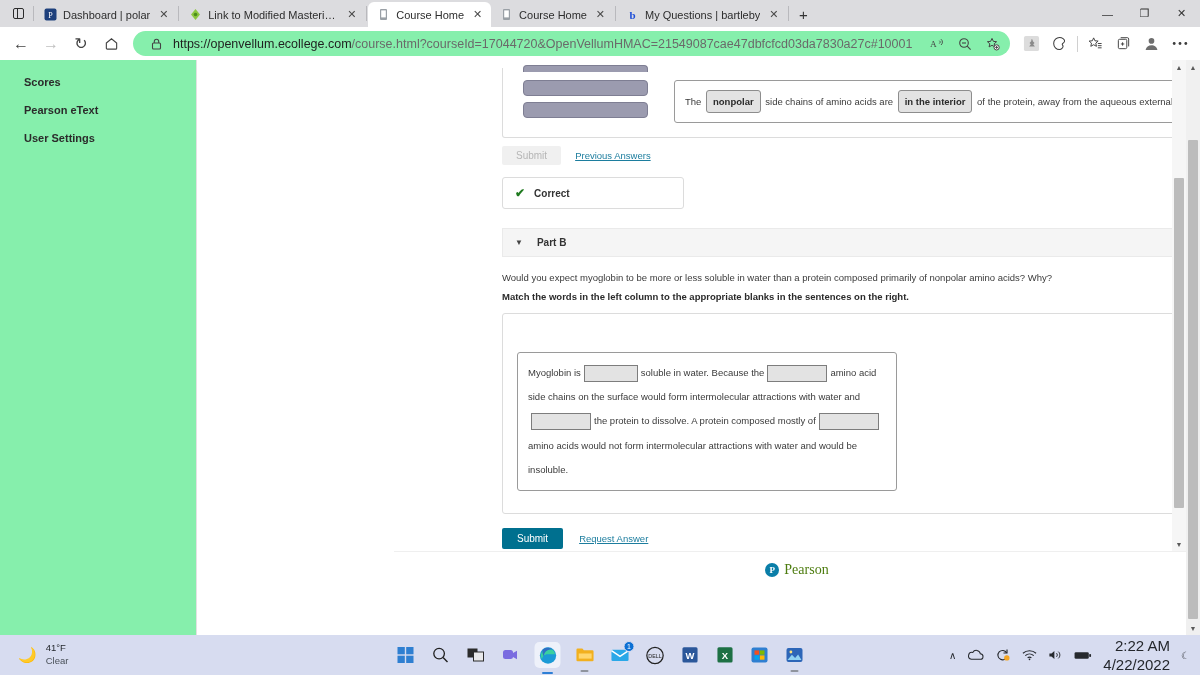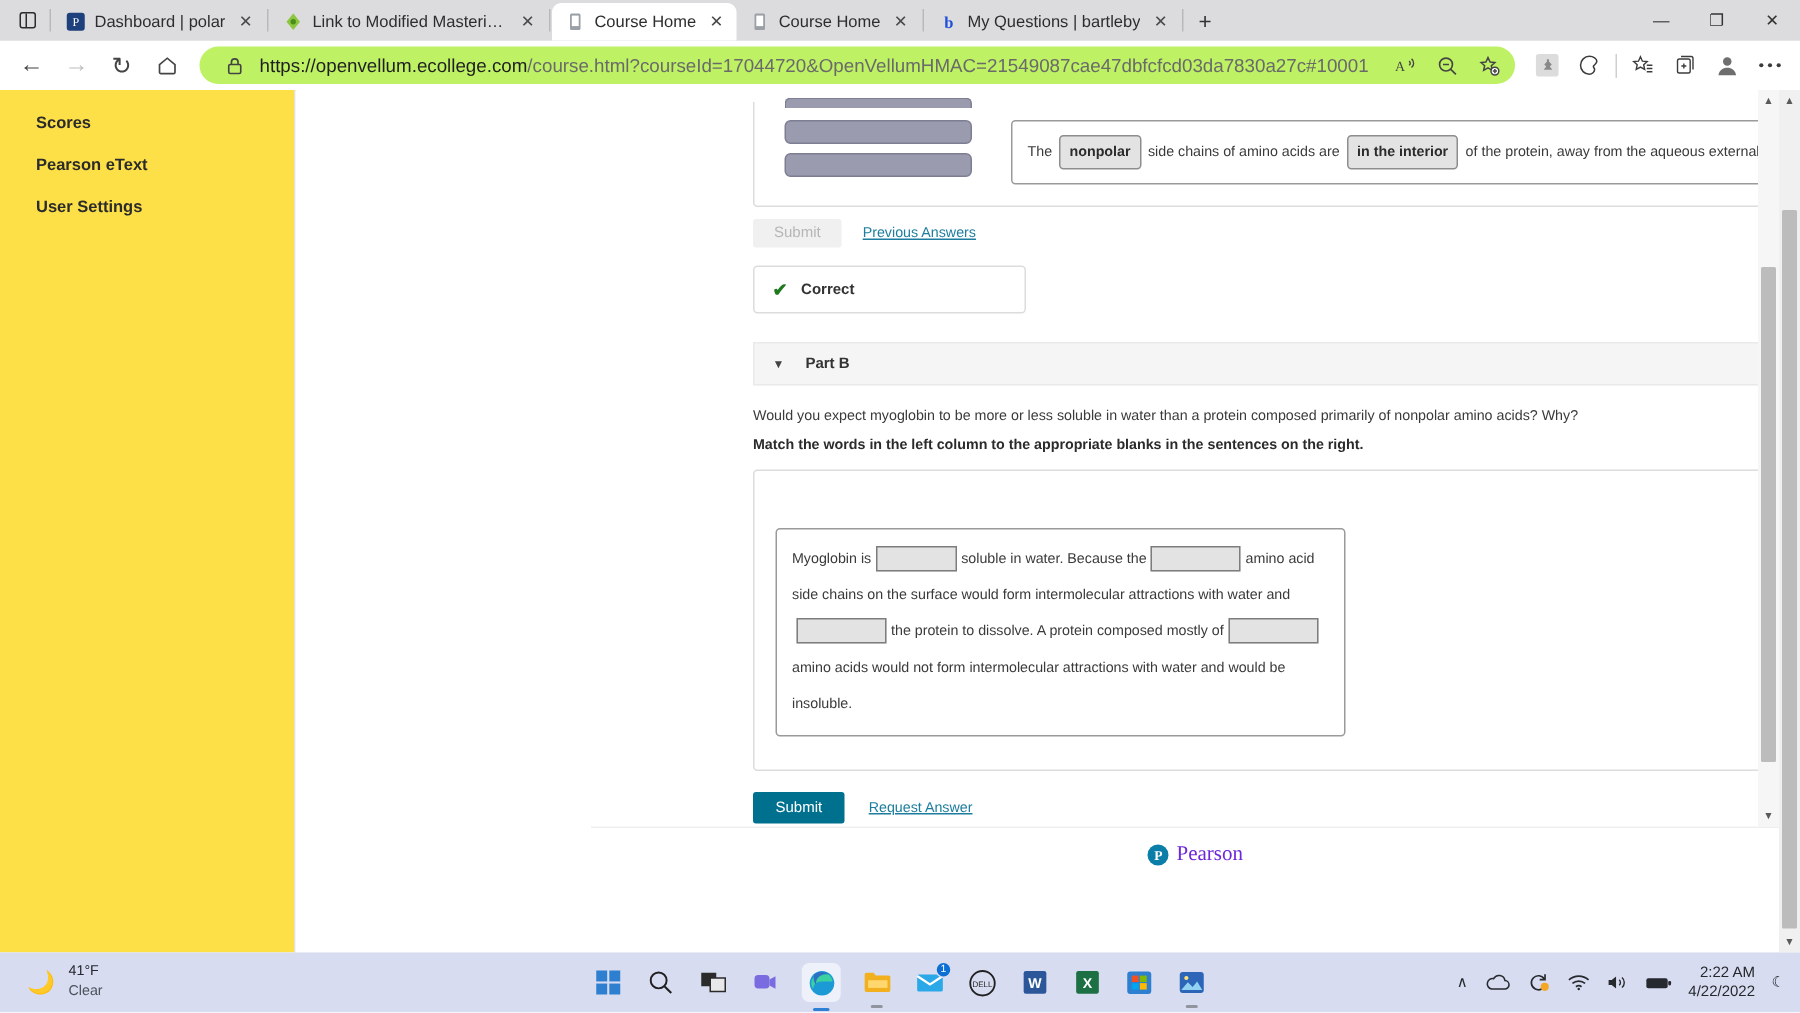--- a/index.html
+++ b/index.html
@@ -31,35 +31,35 @@
   .tab .tclose { width:15px; height:15px; flex:0 0 15px; display:flex; align-items:center; justify-content:center; color:#4a4a4a; font-size:11px; }
   .newtab { width:26px; height:25px; display:flex; align-items:center; justify-content:center; font-size:15px; color:#333; }
 
   .wincontrols { position:absolute; right:0; top:0; display:flex; height:27px; }
   .wincontrols div { width:37px; height:27px; display:flex; align-items:center; justify-content:center; color:#333; font-size:11px; }
 
   .navbar { height:33px; background:#ffffff; display:flex; align-items:center; padding:0 7px; gap:2px; }
   .navbtn { width:28px; height:28px; display:flex; align-items:center; justify-content:center; color:#444; }
   .navbtn.dim { color:#bfbfbf; }
   .omnibox {
-    flex:1 1 auto; height:25px; background:#bef264; border-radius:13px;
+    flex:1 1 auto; height:25px; background:#86efac; border-radius:13px;
     display:flex; align-items:center; padding:0 6px 0 12px; margin:0 6px; gap:6px;
   }
   .omnibox .urltext { font-size:12.5px; color:#1f1f1f; white-space:nowrap; overflow:hidden; flex:1 1 auto; }
   .omnibox .urltext .host { color:#1f1f1f; }
   .omnibox .urltext .path { color:#6a6a6a; }
   .omnibox .oicon { width:22px; height:22px; display:flex; align-items:center; justify-content:center; color:#444; }
   .toolicons { display:flex; align-items:center; gap:1px; }
   .toolicons .ti { width:27px; height:27px; display:flex; align-items:center; justify-content:center; color:#3c3c3c; }
   .vsep { width:1px; height:16px; background:#d0d0d0; margin:0 3px; }
 
   
   .viewport { flex:1 1 auto; background:#fff; display:flex; position:relative; overflow:hidden; }
 
-  .leftnav { width:197px; flex:0 0 197px; background:#fde047; border-right:1px solid #e2e2e2; padding-top:8px; }
+  .leftnav { width:197px; flex:0 0 197px; background:#86efac; border-right:1px solid #e2e2e2; padding-top:8px; }
   .navitem {
     display:flex; align-items:center; justify-content:space-between;
     padding:8px 14px 8px 24px; font-size:11px; font-weight:bold; color:#2b2b2b;
   }
   .navitem .chev { color:#777; font-size:11px; font-weight:normal; }
 
   .content { flex:1 1 auto; position:relative; background:#fff; overflow:hidden; }
 
   
   .reviewbar { position:absolute; right:45px; top:54px; font-size:9.5px; color:#1c7d9e; white-space:nowrap; }
@@ -111,21 +111,21 @@
 
   .rowB { margin-top:14px; display:flex; align-items:center; gap:16px; }
   .btn-submit { background:#00708f; color:#fff; border:none; border-radius:2px; font-size:10px; padding:5px 15px; }
 
   .divline { margin-top:24px; border-top:1px solid #e0e0e0; }
   .footrow { margin-top:10px; display:flex; align-items:center; justify-content:space-between; }
 
   .pearsonwrap { position:absolute; left:197px; right:0; bottom:0; height:84px; background:#fff; border-top:1px solid #efefef; }
   .pearsonlogo { display:flex; align-items:center; justify-content:center; gap:5px; margin-top:10px; }
   .pmark { width:14px; height:14px; border-radius:50%; background:#0a7ea8; color:#fff; font-size:9px; font-weight:bold; display:flex; align-items:center; justify-content:center; font-family:"Liberation Serif", serif; }
-  .pword { font-family:"Liberation Serif", serif; font-size:14px; color:#6d28d9; }
+  .pword { font-family:"Liberation Serif", serif; font-size:14px; color:#4d7c0f; }
   .copyright { text-align:center; margin-top:16px; font-size:9px; color:#4a4a4a; }
   .copyright a { color:#1c7d9e; text-decoration:underline; }
   .copyright .bar { color:#555; margin:0 4px; }
 
   
   .sbar { position:absolute; top:0; bottom:0; width:14px; background:#f6f6f6; }
   .sbar .arw { position:absolute; left:0; right:0; height:14px; display:flex; align-items:center; justify-content:center; font-size:7px; color:#5a5a5a; }
   .sbar .arw.up { top:0; } .sbar .arw.dn { bottom:0; }
   .sbar .thumb { position:absolute; left:2px; right:2px; background:#bcbcbc; border-radius:1px; }
   .sbar.inner { right:14px; background:#f6f6f6; }
@@ -136,21 +136,21 @@
   .weather { display:flex; align-items:center; gap:9px; padding-left:18px; }
   .moon { font-size:15px; color:#f2c23b; }
   .wtxt { font-size:9.5px; color:#25282e; line-height:1.35; }
   .wtxt .sub { color:#4a5159; }
   .tbicons { position:absolute; left:50%; transform:translateX(-50%); display:flex; align-items:center; gap:13px; }
   .tbi { width:22px; height:22px; display:flex; align-items:center; justify-content:center; position:relative; }
   .tbi .dot { position:absolute; bottom:-6px; left:50%; transform:translateX(-50%); width:8px; height:2px; border-radius:1px; background:#8f949e; }
   .tbi.run .dot { background:#2e7fd6; width:11px; }
   .tray { position:absolute; right:10px; display:flex; align-items:center; gap:11px; }
   .tray .tri { font-size:10px; color:#26292e; display:flex; align-items:center; }
-  .clock { font-size:10px; color:#24272c; line-height:1.3; text-align:right; }
+  .clock { font-size:15px; color:#24272c; line-height:1.3; text-align:right; }
   .badge { position:absolute; top:-3px; right:-4px; background:#0b6fd4; color:#fff; font-size:7px; width:11px; height:11px; border-radius:50%; display:flex; align-items:center; justify-content:center; border:1px solid #d7dcf0; }
 </style>
 </head>
 <body>
 
 <div class="browser">
 
   <div class="tabstrip">
     <div class="tab-os-btn">
         <div class="sq"></div>

